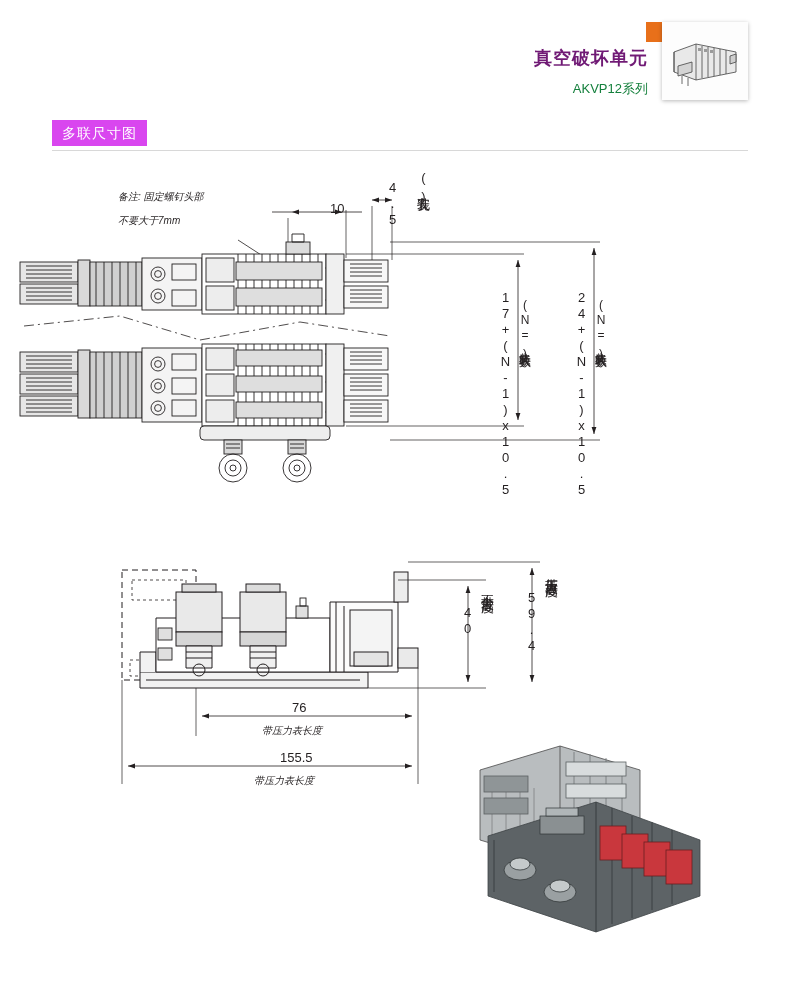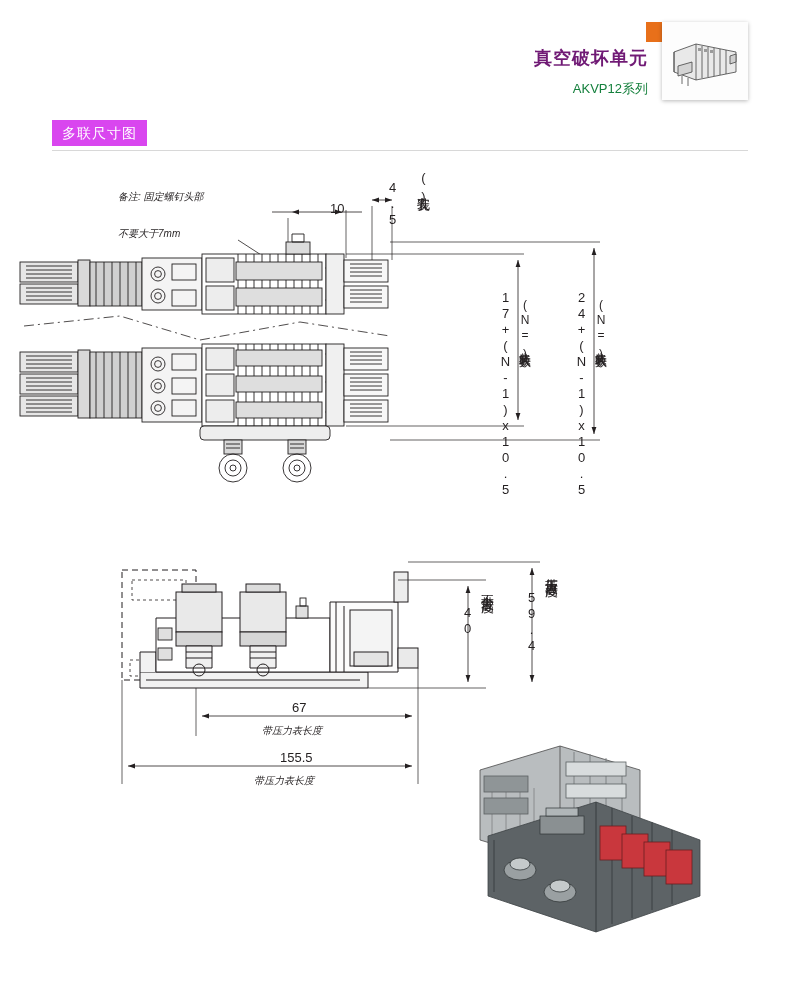--- a/index.html
+++ b/index.html
@@ -270,21 +270,21 @@
 
       <path d="M390 92 L600 92" stroke-width="0.7"></path>
       <path d="M390 290 L600 290" stroke-width="0.7"></path>
       <path d="M594 98 L594 284" stroke-width="0.8"></path>
       <path d="M594 98 l-2.4 7 4.8 0 z" fill="#231f20" stroke="none"></path>
       <path d="M594 284 l-2.4 -7 4.8 0 z" fill="#231f20" stroke="none"></path>
     </g>
   </svg>
 
   <div class="lbl cn" style="left:118px; top:40px;">备注: 固定螺钉头部</div>
-  <div class="lbl cn" style="left:118px; top:77px;">不要大于7mm</div>
+  <div class="lbl cn" style="left:118px; top:64px;">不要大于7mm</div>
 
   <div class="lbl" style="left:330px; top:42px;margin-top:9px;">10</div>
   <div class="lbl vert" style="left:385px; top:30px;">4.5</div>
   <div class="lbl vert" style="left:414px; top:20px;">(安装孔)</div>
 
   <div class="lbl vert" style="left:498px; top:140px;">17+(N-1)x10.5</div>
   <div class="lbl vert" style="left:516px; top:148px; font-size:12px;">(N=集装联数)</div>
 
   <div class="lbl vert" style="left:574px; top:140px;">24+(N-1)x10.5</div>
   <div class="lbl vert" style="left:592px; top:148px; font-size:12px;">(N=集装联数)</div>
@@ -394,18 +394,18 @@
         <rect x="546" y="268" width="32" height="8" fill="#b0b6b8"></rect>
       </g>
     </g>
   </svg>
 
   <div class="lbl vert" style="left:460px; top:455px;">40</div>
   <div class="lbl vert" style="left:478px; top:435px;">不带表高度</div>
   <div class="lbl vert" style="left:524px; top:440px;">59.4</div>
   <div class="lbl vert" style="left:542px; top:418px;">带压力表高度</div>
 
-  <div class="lbl" style="left:292px; top:550px;">67</div>
+  <div class="lbl" style="left:292px; top:550px;">76</div>
   <div class="lbl cn" style="left:262px; top:574px;">带压力表长度</div>
 
   <div class="lbl" style="left:280px; top:600px;">155.5</div>
   <div class="lbl cn" style="left:254px; top:624px;">带压力表长度</div>
 </div>
 
 </body></html>

